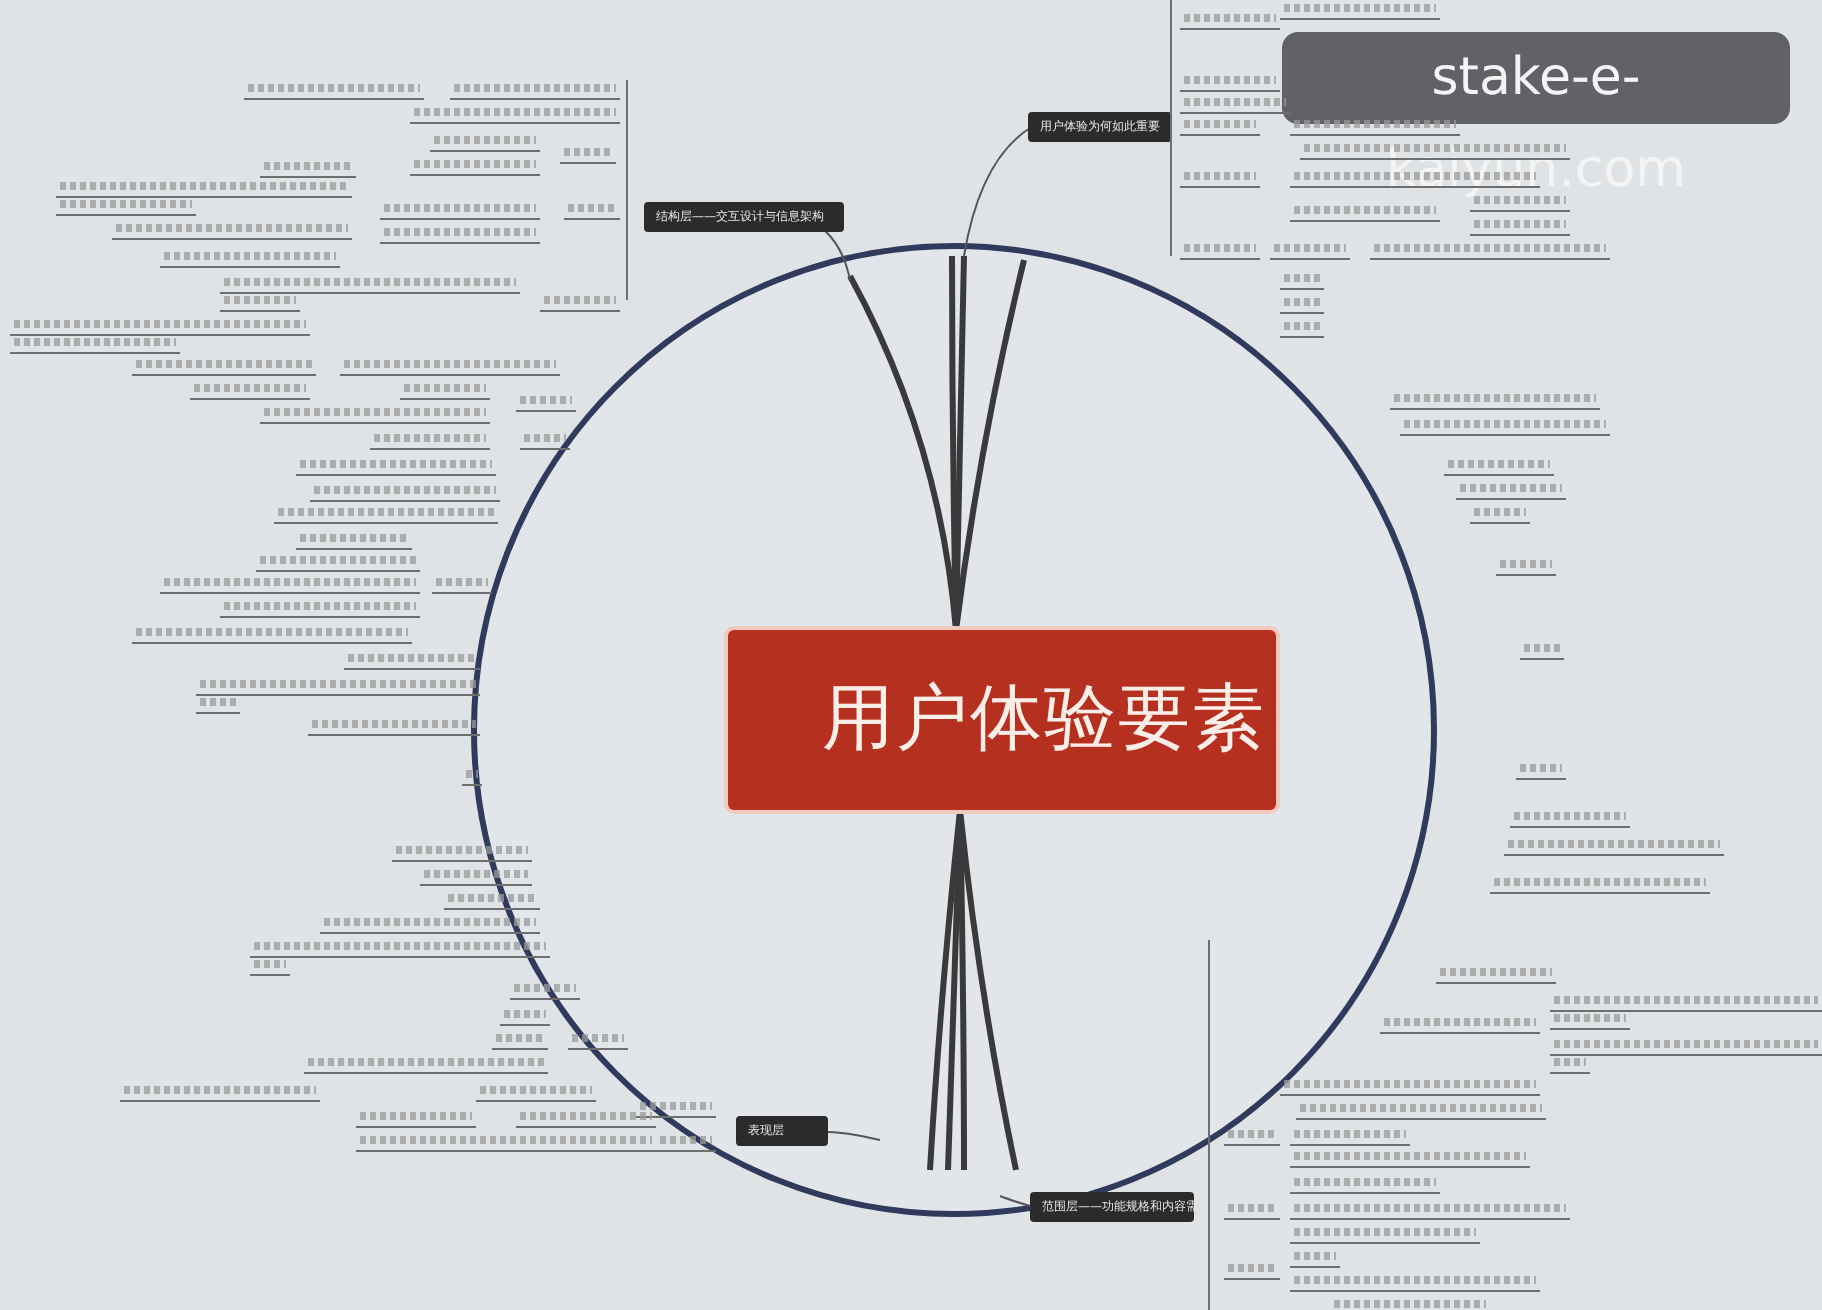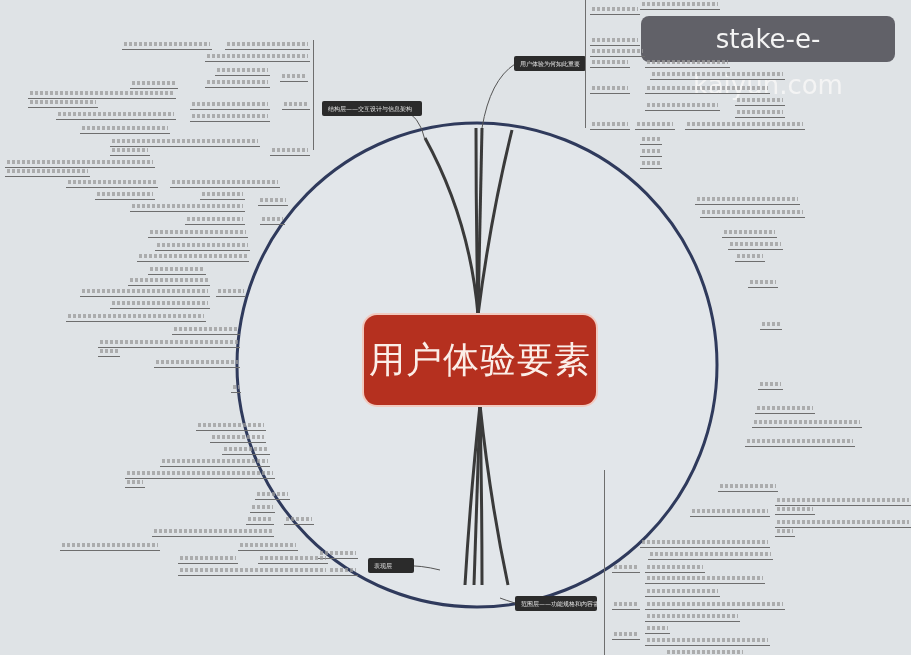--- a/index.html
+++ b/index.html
@@ -18,24 +18,25 @@
       background: repeating-linear-gradient(90deg, #9a9a9a 0 3px, transparent 3px 5px);
       opacity: 0.75;
     }
     .branch-node {
       position: absolute; height: 15px; background: #2b2b2b;
       color: #e6e6e6; font-size: 6px; line-height: 15px; padding: 0 6px;
       border-radius: 2px; white-space: nowrap; overflow: hidden;
     }
     .center-node {
       position: absolute; left: 364px; top: 315px; width: 232px; height: 90px;
-      background: #b5301f; border-radius: 13px;
+      background: #b5301f; border-radius: 3px;
       box-shadow: 0 0 0 2px #f1c9bf;
       color: #fbeee8; font-size: 36px; line-height: 90px; text-align: center;
       letter-spacing: 1px;
+      padding-left: 42px;
     }
     .watermark {
       position: absolute; left: 641px; top: 16px; width: 254px; height: 46px;
       background: rgba(80,78,86,0.88); border-radius: 8px;
       color: #f4f4f4; font-size: 26px; line-height: 46px; text-align: center;
     }
     .bracket {
       position: absolute; border-left: 1px solid #6e6e6e;
     }
   </style>

